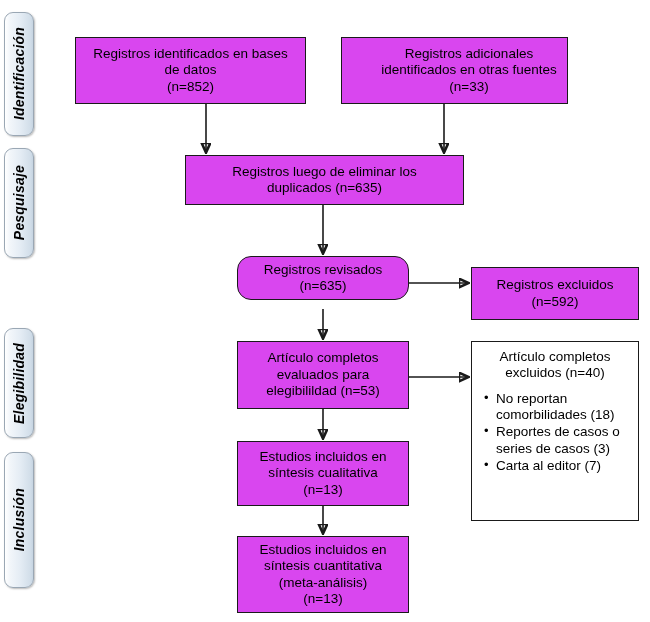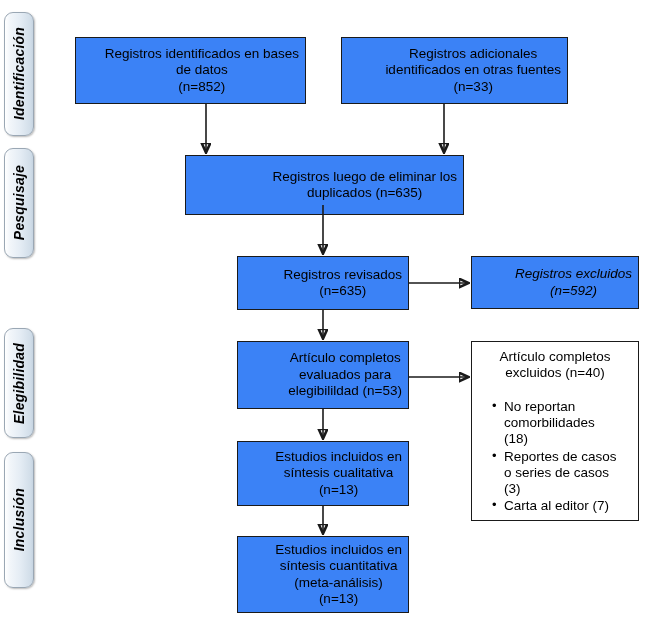--- a/index.html
+++ b/index.html
@@ -43,24 +43,24 @@
     writing-mode: vertical-rl;
     transform: rotate(180deg);
     letter-spacing: 0.2px;
   }
 
   
   .flow-box {
     position: absolute;
     box-sizing: border-box;
     border: 1.5px solid #1a1a1a;
-    background: #3b82f6;
+    background: #d946ef;
     display: flex;
     align-items: center;
-    justify-content: flex-end;
+    justify-content: center;
     text-align: center;
   }
   .flow-box-text {
     font-size: 13.5px;
     line-height: 1.22;
     color: #000000;
     padding: 0 6px;
     white-space: pre-line;
   }
 
@@ -76,21 +76,21 @@
   }
   .exclusion-heading {
     font-size: 13.5px;
     line-height: 1.22;
     color: #000000;
     text-align: center;
     white-space: pre-line;
     margin-bottom: 9px;
   }
   .exclusion-list {
-    margin: 8px;
+    margin: 0;
     padding: 0 2px 0 18px;
     list-style: none;
   }
   .exclusion-list li {
     position: relative;
     font-size: 13.5px;
     line-height: 1.2;
     color: #000000;
     margin-bottom: 1px;
   }
@@ -143,31 +143,31 @@
 de datos
 (n=852)</span>
   </div>
 
   <div class="flow-box" style="left:341px; top:37px; width:227px; height:67px;padding-left:29px;">
     <span class="flow-box-text">Registros adicionales
 identificados en otras fuentes
 (n=33)</span>
   </div>
 
-  <div class="flow-box" style="left:185px; top:155px; width:279px; height:60px;">
+  <div class="flow-box" style="left:185px; top:155px; width:279px; height:50px;">
     <span class="flow-box-text">Registros luego de eliminar los
 duplicados (n=635)</span>
   </div>
 
-  <div class="flow-box" style="left:237px; top:256px; width:172px; height:54px;">
+  <div class="flow-box" style="left:237px; top:256px; width:172px; height:44px;border-radius:14px;">
     <span class="flow-box-text">Registros revisados
 (n=635)</span>
   </div>
 
-  <div class="flow-box" style="left:471px; top:256px; width:168px; height:53px;font-style:italic;">
+  <div class="flow-box" style="left:471px; top:267px; width:168px; height:53px;">
     <span class="flow-box-text">Registros excluidos
 (n=592)</span>
   </div>
 
   <div class="flow-box" style="left:237px; top:341px; width:172px; height:68px;">
     <span class="flow-box-text">Artículo completos
 evaluados para
 elegibilildad (n=53)</span>
   </div>
 

